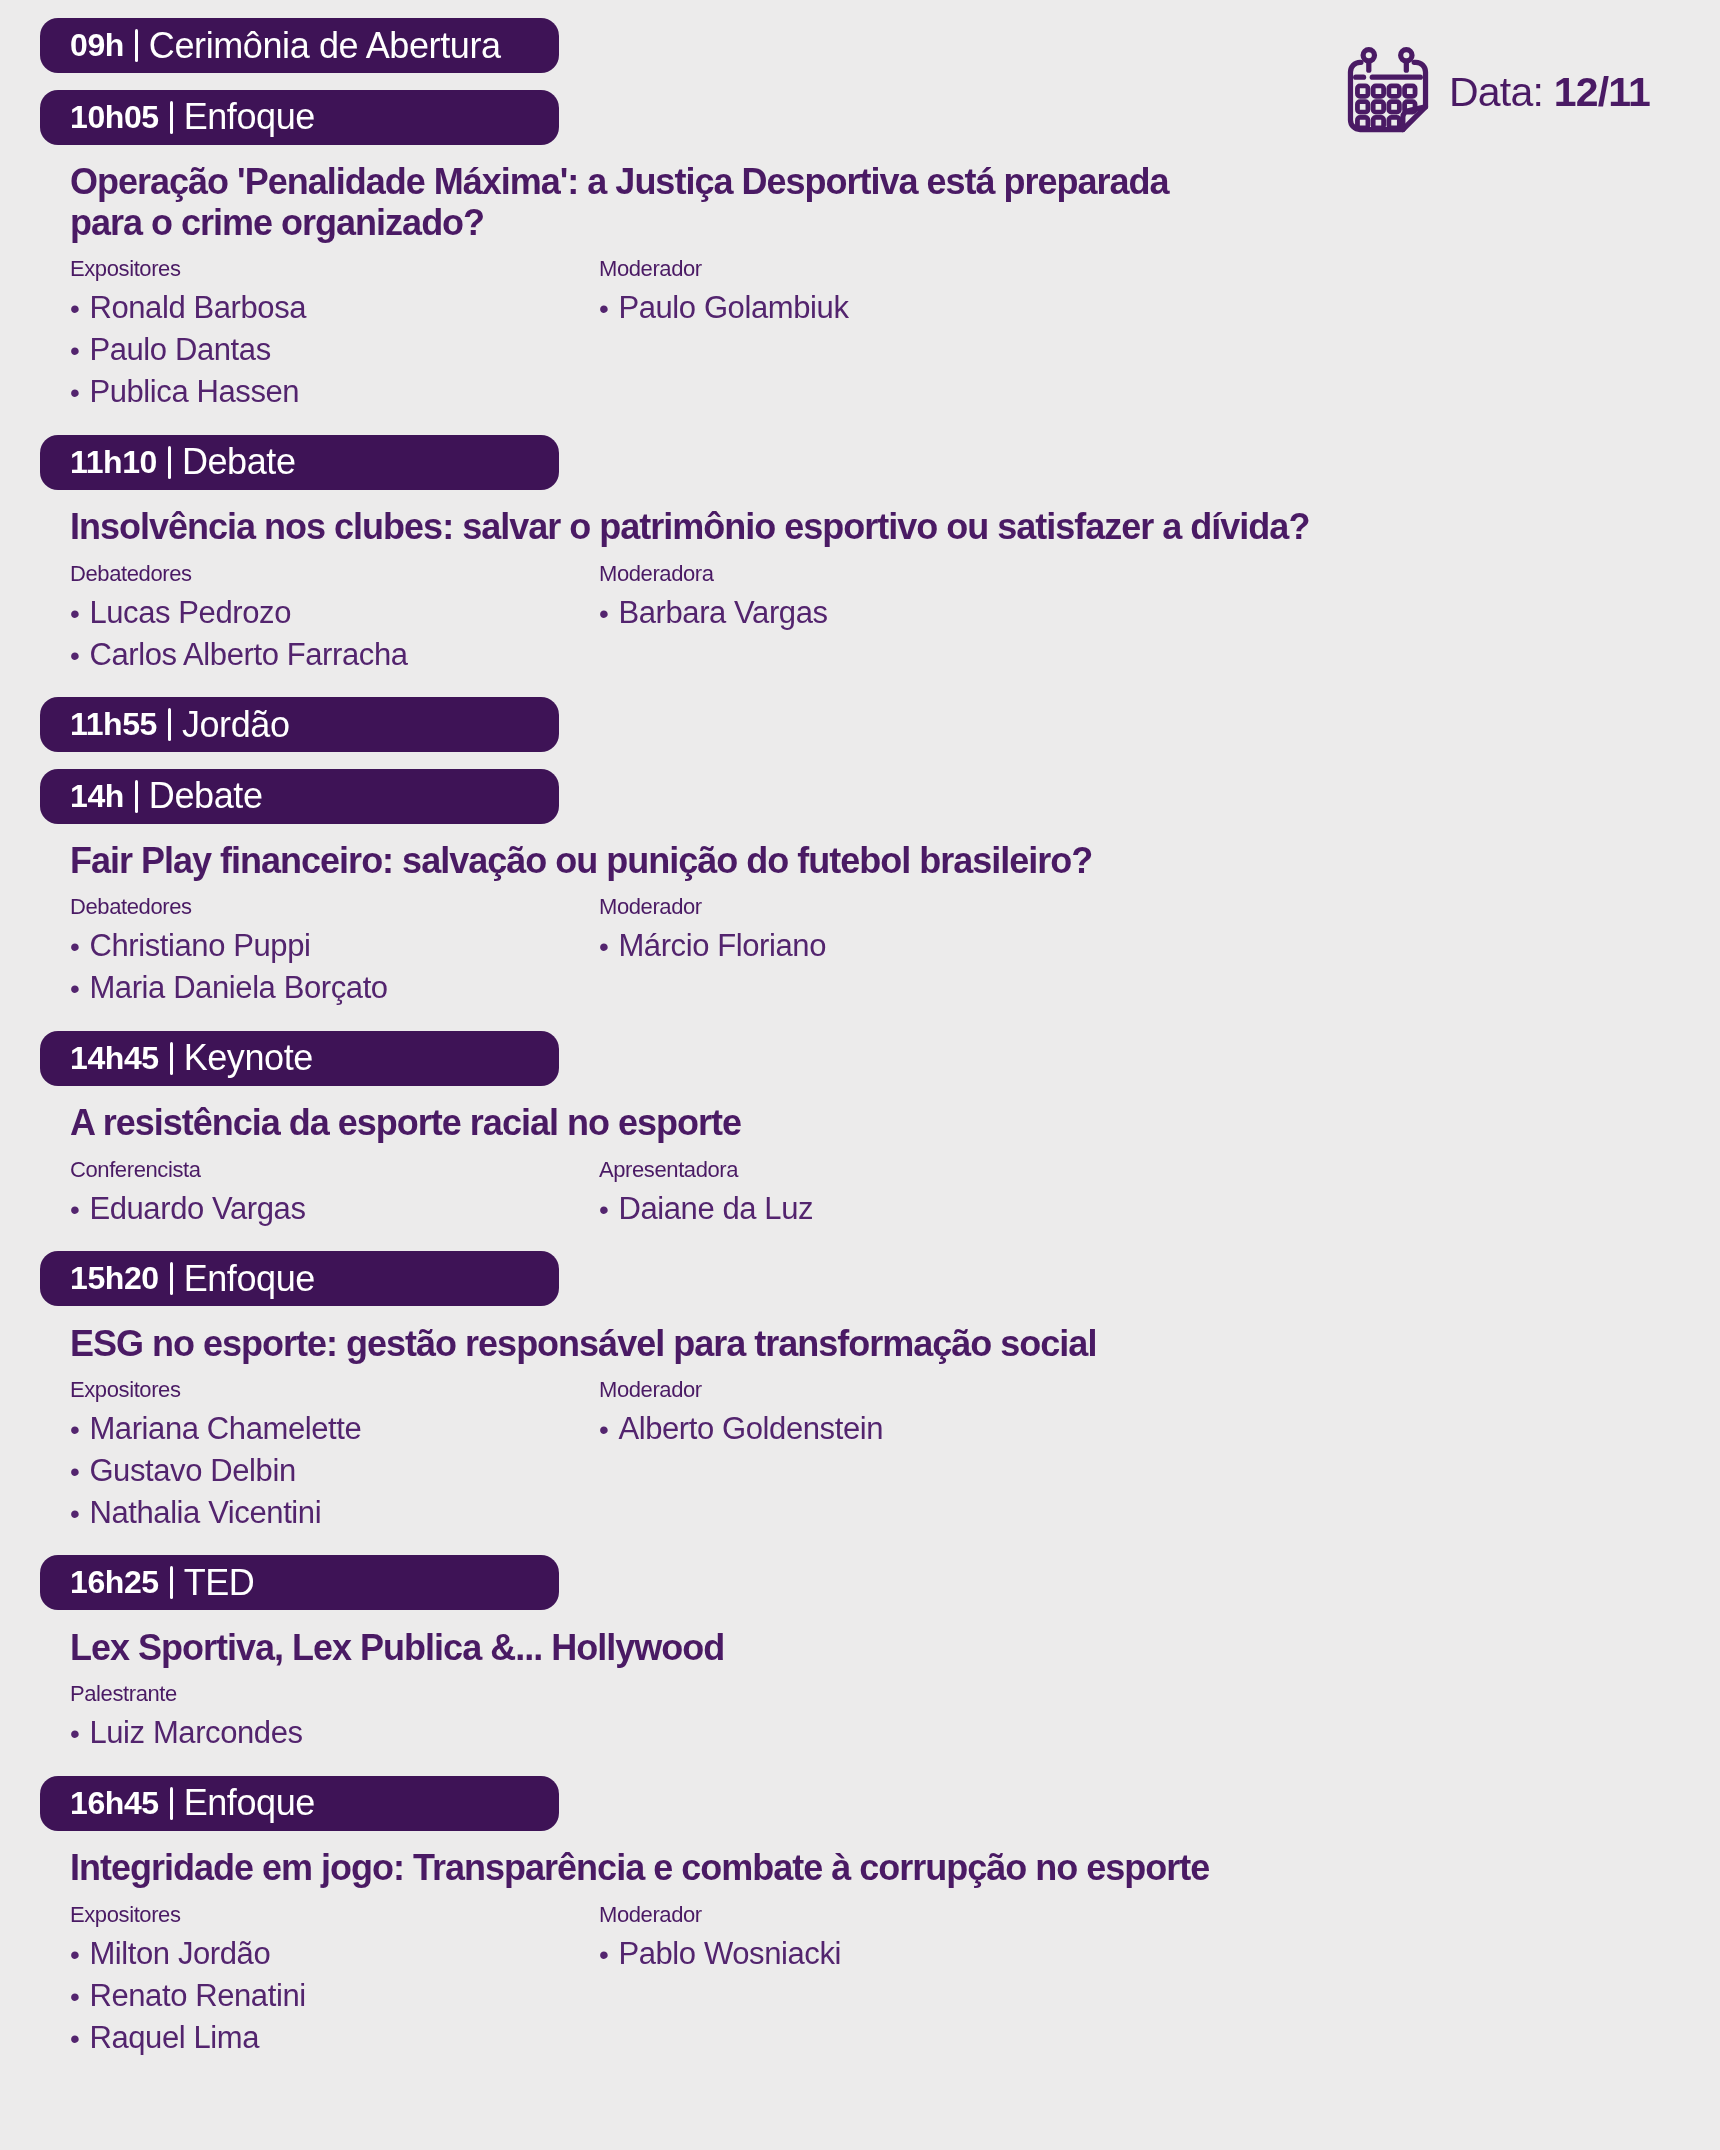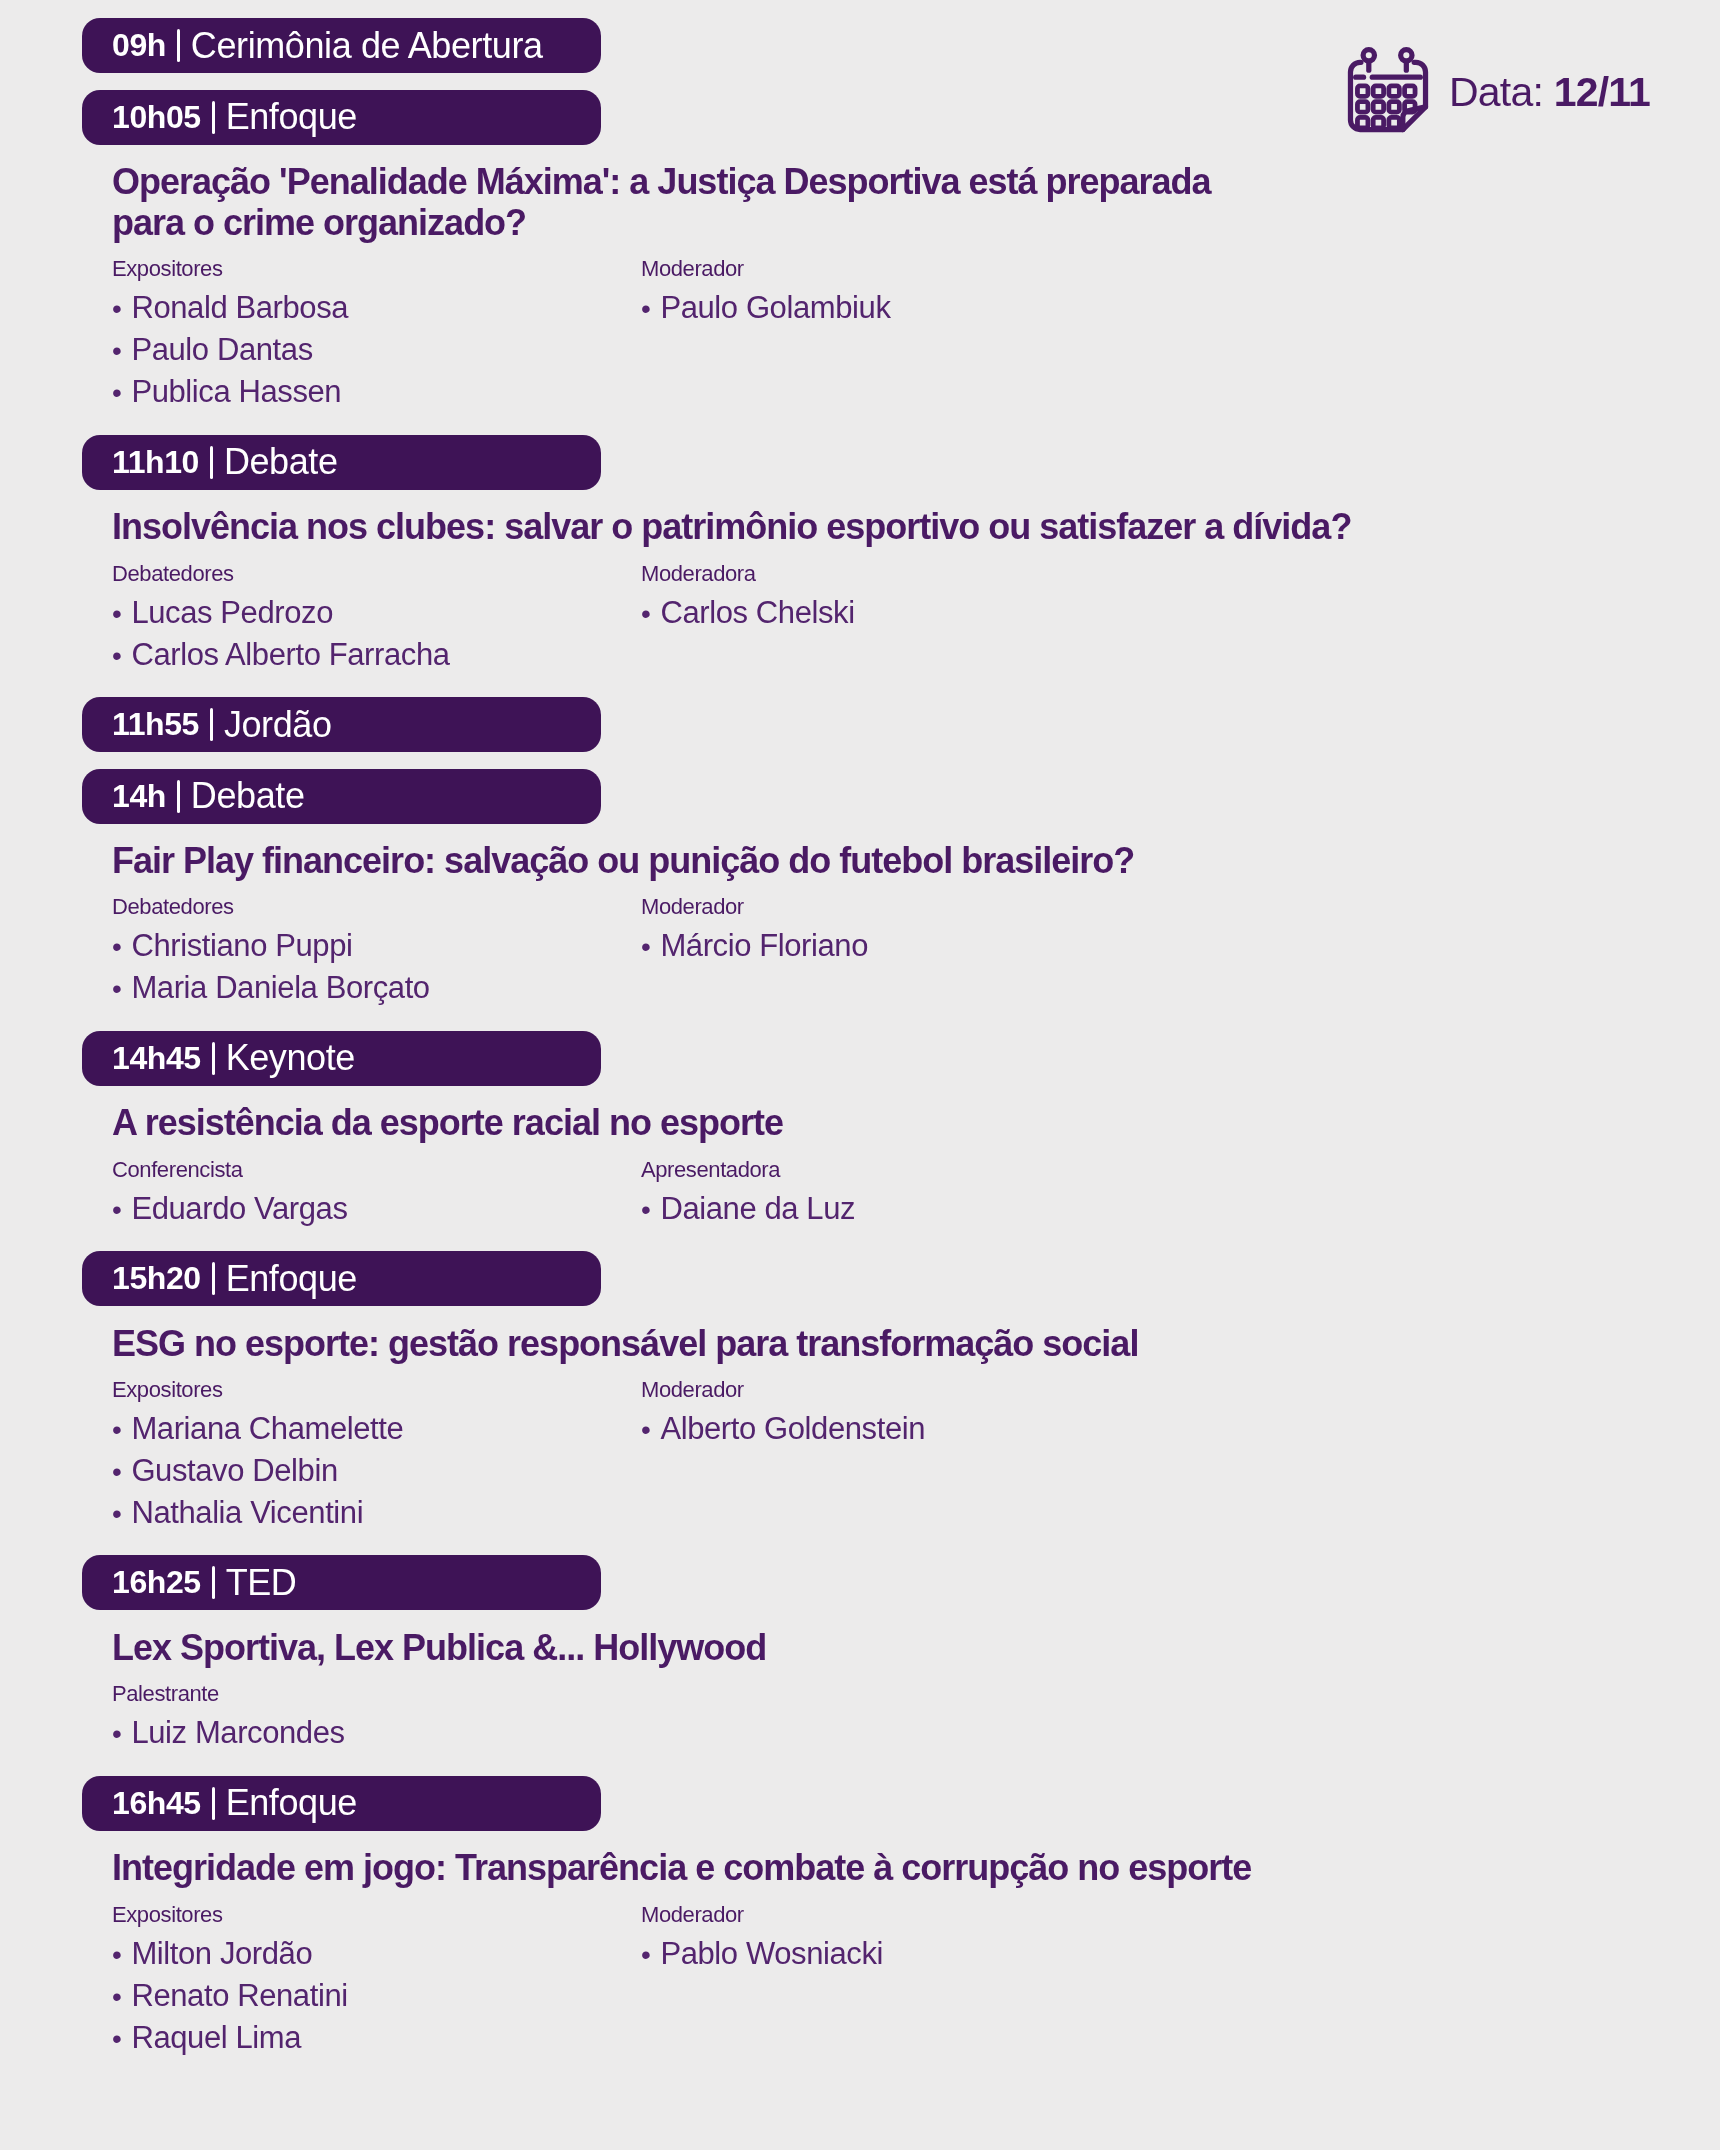--- a/index.html
+++ b/index.html
@@ -10,21 +10,21 @@
   }
   *{margin:0;padding:0;box-sizing:border-box;}
   html,body{width:1721px;height:2151px;}
   body{
     background:var(--bg);
     font-family:"Liberation Sans","DejaVu Sans",sans-serif;
     overflow:hidden;
     position:relative;
   }
   .schedule{
-    padding:18px 33px 0 82px;
+    padding:18px 33px 0 40px;
   }
   
   .badge{
     width:519px;
     height:55px;
     background:var(--badge);
     border-radius:18px;
     color:#ffffff;
     display:flex;
     align-items:center;
@@ -194,21 +194,21 @@
       <div class="col col-main">
         <div class="role">Debatedores</div>
         <ul class="people">
           <li>Lucas Pedrozo</li>
           <li>Carlos Alberto Farracha</li>
         </ul>
       </div>
       <div class="col">
         <div class="role">Moderadora</div>
         <ul class="people">
-          <li>Carlos Chelski</li>
+          <li>Barbara Vargas</li>
         </ul>
       </div>
     </div>
   </div>
 
   <div class="badge">
     <span class="badge-time">11h55</span>
     <span class="badge-sep"></span>
     <span class="badge-type">Jordão</span>
   </div>

